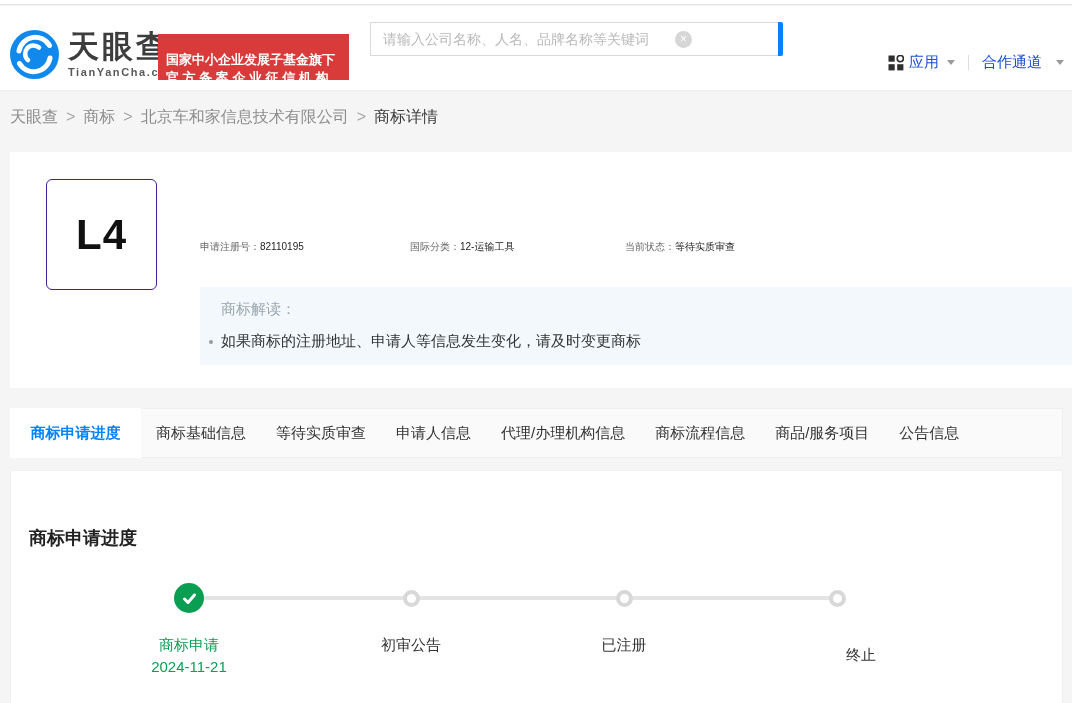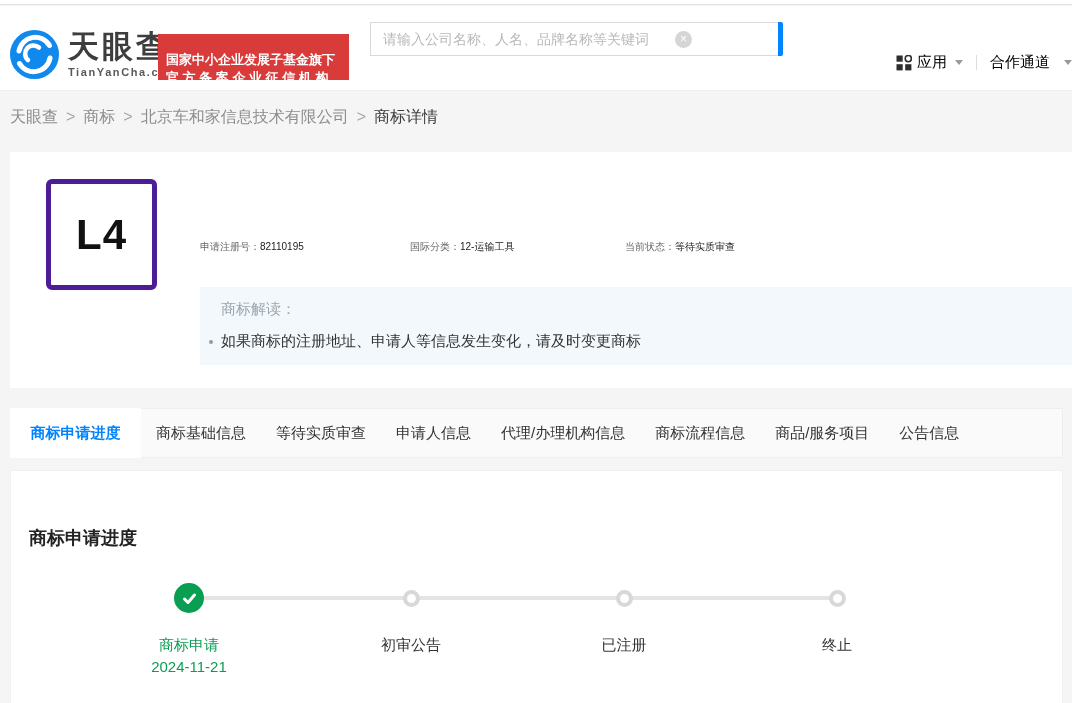--- a/index.html
+++ b/index.html
@@ -29,36 +29,36 @@
   .search-row { display:flex; margin-top:0; }
   .search-input-wrap { position:relative; width:332px; }
   .search-input { width:408px; height:34px; border:1px solid #d9d9d9; border-right:none; padding:0 36px 0 12px;
     font-size:14px; color:#333; outline:none; font-family:"Liberation Sans", sans-serif; }
   .search-input::placeholder { color:#b9b9b9; }
   .clear-btn { position:absolute; right:10px; top:9px; width:17px; height:17px; border-radius:50%;
     background:#d6d6d6; color:#fff; font-size:12px; line-height:17px; text-align:center; cursor:pointer; }
   .search-btn { width:81px; height:34px; background:var(--accent,#0084ff); color:#fff; border:none;
     font-size:15px; cursor:pointer; font-family:"Liberation Sans", sans-serif; border-radius:0 2px 2px 0; }
 
-  .head-nav { position:absolute; right:0; top:47px; display:flex; align-items:center; font-size:15px; color:#000000; }
+  .head-nav { position:absolute; right:8px; top:47px; display:flex; align-items:center; font-size:15px; color:#1d4ed8; }
   .nav-item { display:flex; align-items:center; gap:5px; cursor:pointer; }
   .caret { width:0; height:0; border-left:4.5px solid transparent; border-right:4.5px solid transparent;
     border-top:5px solid #9a9a9a; margin-left:3px; }
   .nav-divider { width:1px; height:15px; background:#ddd; margin:0 13px; }
 
   
   .breadcrumb { position:absolute; left:10px; top:107px; font-size:16px; color:#8d8d8d; }
   .breadcrumb .crumb { cursor:pointer; }
   .breadcrumb .sep { margin:0 8px; color:#a5a5a5; }
   .breadcrumb .current { color:#3c3c3c; }
 
   
   .tm-card { position:absolute; left:10px; top:152px; right:0; height:236px; background:#fff; }
   .tm-logo-box { position:absolute; left:36px; top:27px; width:111px; height:111px; background:#fff;
-    border:5px solid #4c1d95; border-radius:6px; display:flex; align-items:center; justify-content:center;
+    border:1px solid #4c1d95; border-radius:6px; display:flex; align-items:center; justify-content:center;
     box-shadow:0 1px 3px rgba(0,0,0,0.03); }
   .tm-logo-text { font-size:42px; font-weight:700; color:#111; letter-spacing:1px; }
   .tm-fields { position:absolute; left:0; top:88px; width:100%; height:22px; font-size:10px; }
   .tm-field { position:absolute; white-space:nowrap; }
   .tm-field .lbl { color:#666; }
   .tm-field .val { color:#222; }
   .tm-field.f0 { left:190px; } .tm-field.f1 { left:400px; } .tm-field.f2 { left:615px; }
   .insight-box { position:absolute; left:190px; top:135px; right:0; height:78px; background:#f3f8fc; padding:13px 0 0 21px; }
   .insight-title { font-size:15px; color:#9aa6ae; }
   .insight-line { margin-top:13px; display:flex; align-items:center; font-size:15px; color:#333; }
@@ -190,17 +190,17 @@
         </svg>
       </div>
       <div class="node todo" style="left:391.5px;"></div>
       <div class="node todo" style="left:604.5px;"></div>
       <div class="node todo" style="left:817.5px;"></div>
 
       <div class="step-label done" style="left:98px;">商标申请</div>
       <div class="step-date" style="left:98px;">2024-11-21</div>
       <div class="step-label" style="left:533px;">已注册</div>
       <div class="step-label" style="left:320px;">初审公告</div>
-      <div class="step-label" style="left:746px;">终止</div>
+      <div class="step-label" style="left:770px;margin-top:10px;">终止</div>
     </div>
   </div>
 
 </div>
 
 </body></html>

